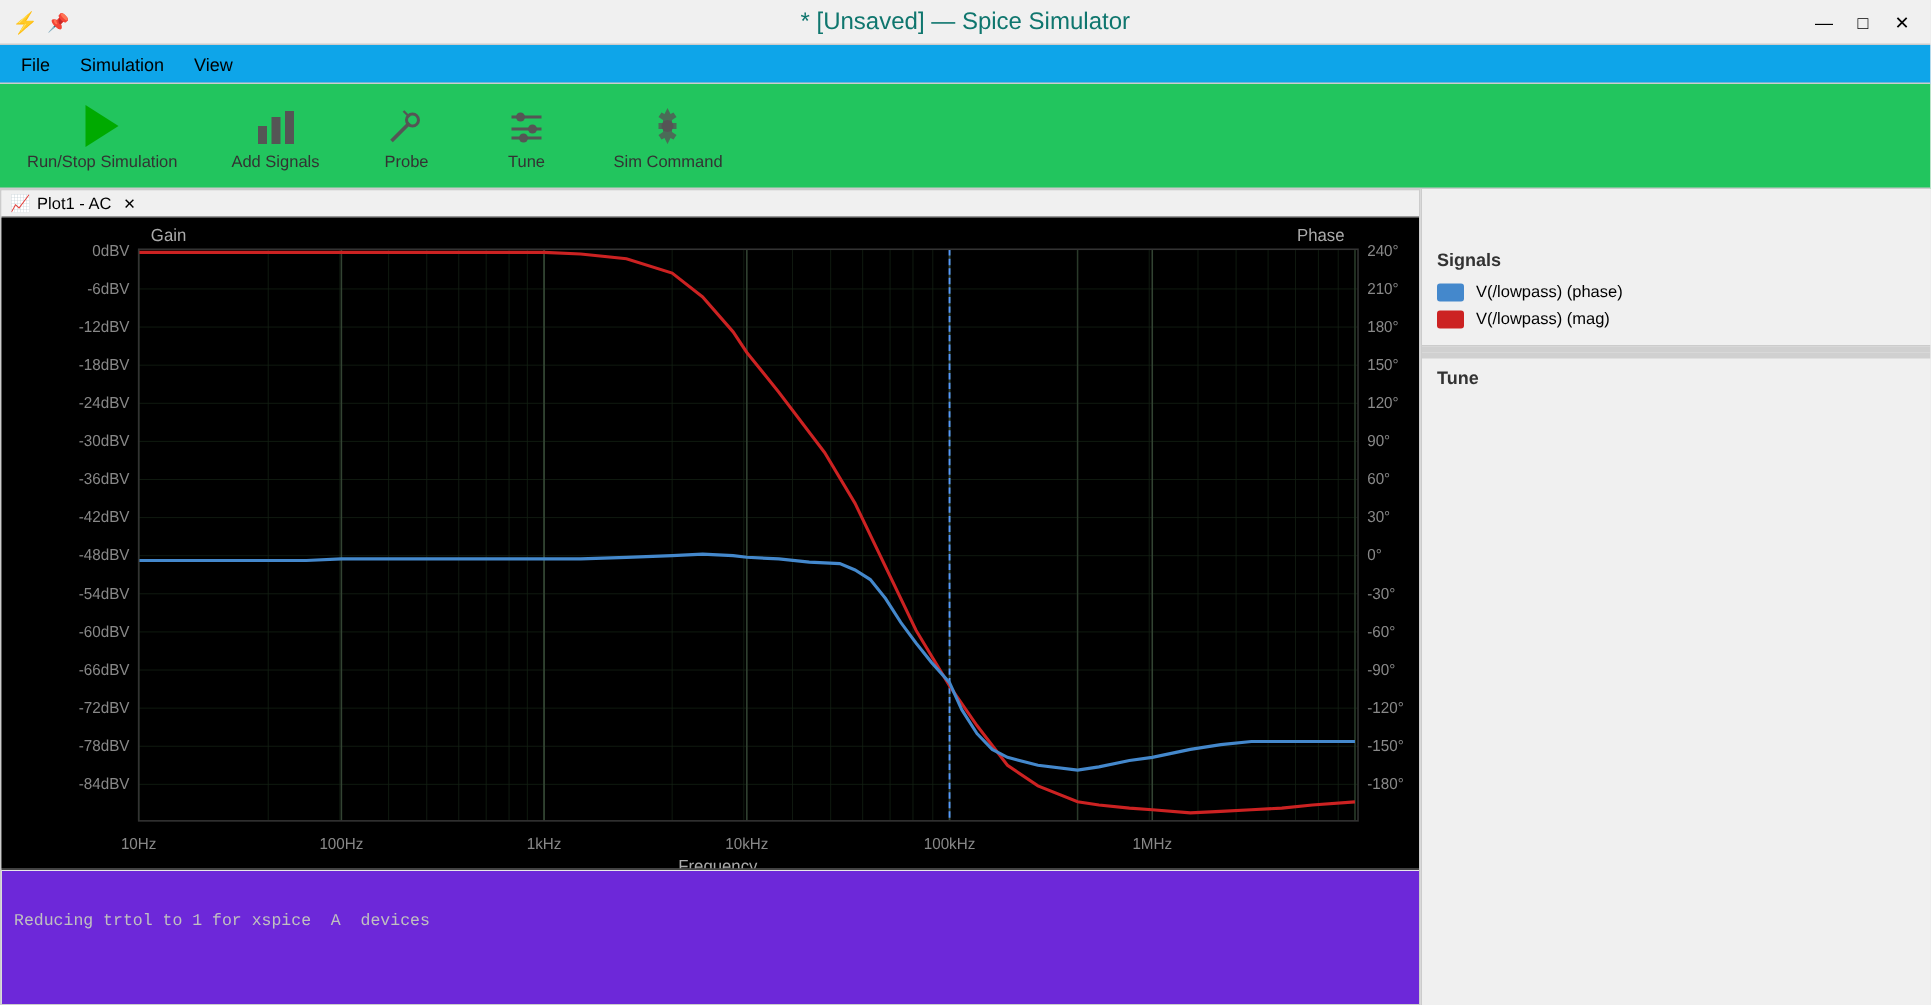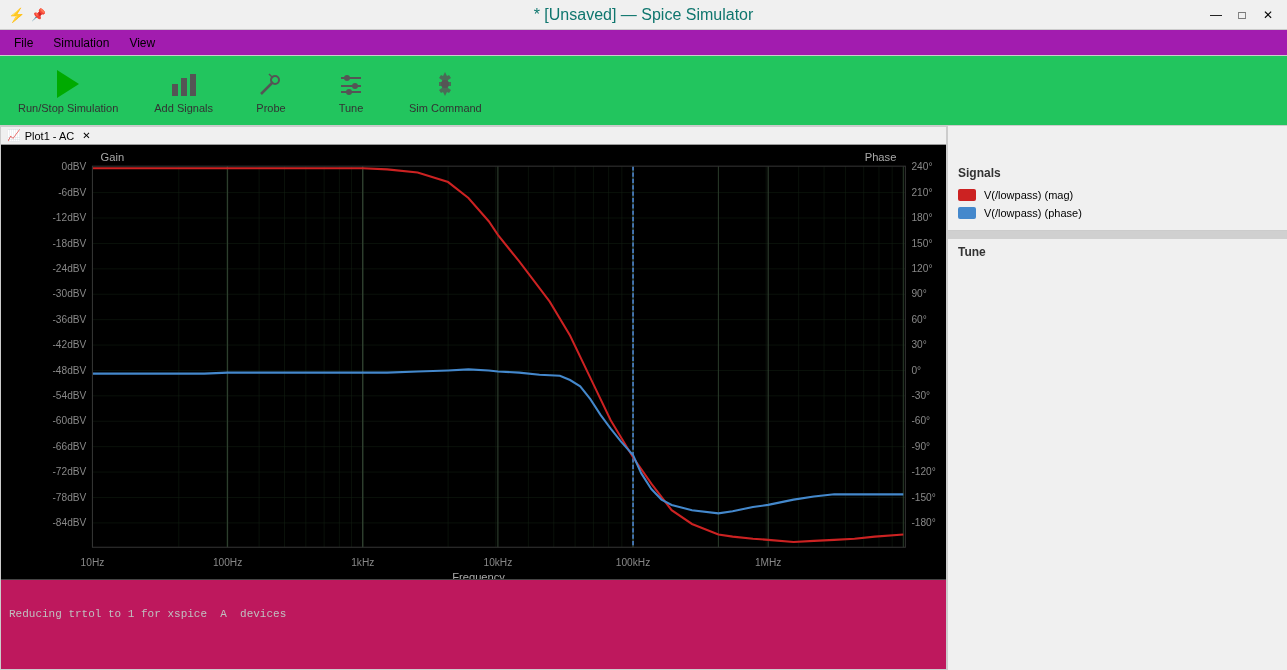--- a/index.html
+++ b/index.html
@@ -15,21 +15,21 @@
       padding: 0 8px;
       border-bottom: 1px solid #ccc;
     }
     .titlebar-left { display: flex; align-items: center; gap: 6px; }
     .titlebar-title { font-size: 16px; color: #0f766e; flex: 1; text-align: center; position: absolute; left: 0; right: 0; pointer-events: none; }
     .titlebar-controls { display: flex; gap: 4px; }
     .titlebar-btn { width: 22px; height: 22px; border: none; background: transparent; cursor: pointer; font-size: 12px; display: flex; align-items: center; justify-content: center; }
 
     
     .menubar {
-      background: #a21caf;
+      background: #0ea5e9;
       height: 26px;
       display: flex;
       align-items: center;
       padding: 0 4px;
       border-bottom: 1px solid #ccc;
     }
     .menu-item {
       padding: 2px 10px;
       cursor: pointer;
       font-size: 12px;
@@ -88,21 +88,21 @@
 
     .plot-canvas {
       flex: 1;
       background: #000;
       position: relative;
       overflow: hidden;
     }
 
     
     .console {
-      background: #be185d;
+      background: #6d28d9;
       color: #c0c0c0;
       font-family: 'Courier New', monospace;
       font-size: 11px;
       padding: 4px 8px;
       height: 90px;
       overflow-y: auto;
       border-top: 1px solid #444;
       white-space: pre;
     }
 
@@ -473,27 +473,27 @@
       
       
     </div>
   </div>
 
   <div class="right-panel">
 
     <div class="panel-section" style="padding-bottom:8px;">
       <div class="panel-section-title">Signals</div>
       <div class="signal-item">
+        <div class="signal-color-box" style="background:#4488cc;"></div>
+        <span>V(/lowpass) (phase)</span>
+      </div>
+      <div class="signal-item">
         <div class="signal-color-box" style="background:#cc2222;"></div>
         <span>V(/lowpass) (mag)</span>
       </div>
-      <div class="signal-item">
-        <div class="signal-color-box" style="background:#4488cc;"></div>
-        <span>V(/lowpass) (phase)</span>
-      </div>
     </div>
 
     <div class="panel-divider"></div>
 
 
     <div class="panel-divider"></div>
 
     <div class="tune-section">
       <div class="tune-title">Tune</div>
     </div>

